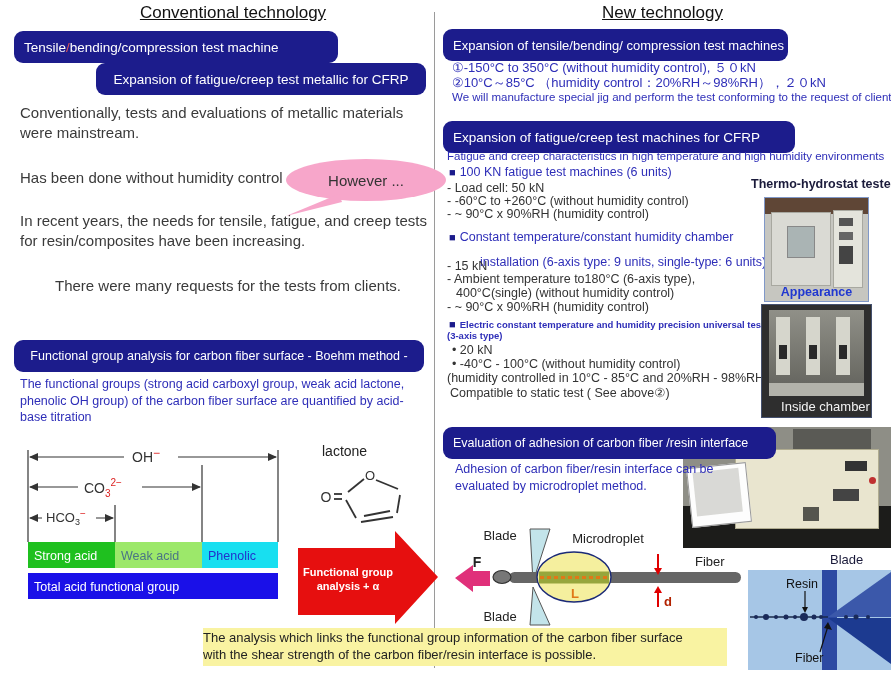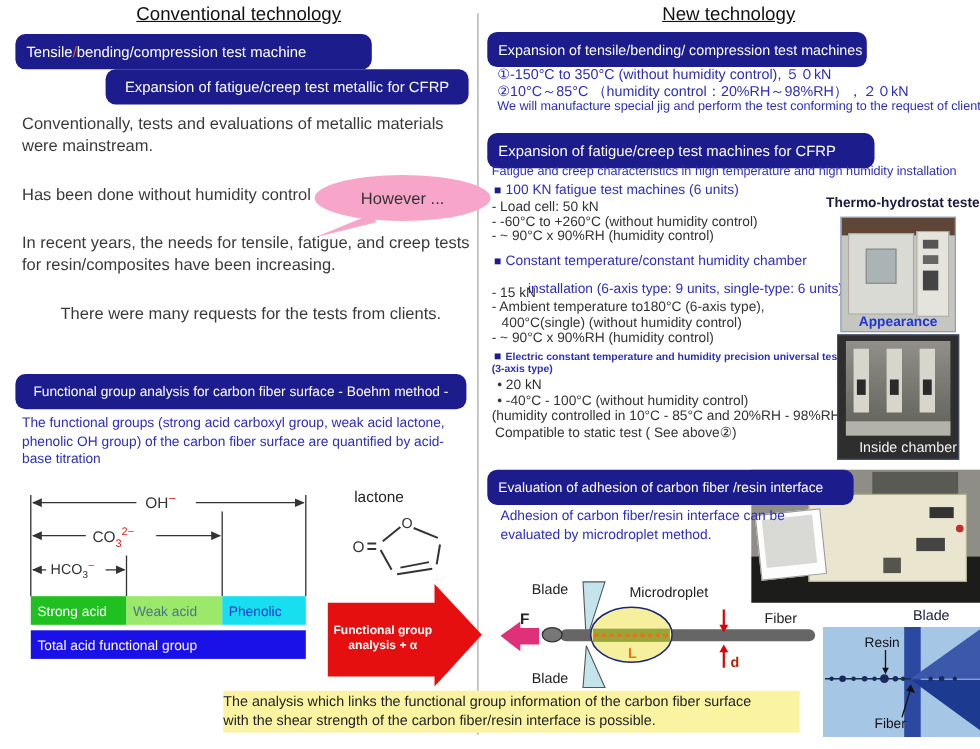--- a/index.html
+++ b/index.html
@@ -44,21 +44,21 @@
   .ph-label { position:absolute; font-size:12.5px; color:#1a1a3a; white-space:nowrap; }
   svg text { font-family:"Liberation Sans", sans-serif; }
 </style>
 </head>
 <body>
 
 <div id="slide">
 
   <div class="divider"></div>
 
-  <div class="title" style="left:0; width:434px;">Conventional technology</div>
+  <div class="title" style="left:0; width:434px;padding-left:16px;">Conventional technology</div>
   <div class="title" style="left:434px; width:457px;">New technology</div>
 
   <div class="navy-box" style="left:14px; top:31px; width:324px; height:26px;">
     <span>Tensile</span>
       <span class="redslash">/</span>
       <span>bending/compression test machine</span>
   </div>
   <div class="navy-box center" style="left:96px; top:63px; width:330px; height:26px;">Expansion of fatigue/creep test metallic for CFRP</div>
 
   <div class="body-text" style="left:20px; top:103px; width:414px;">Conventionally, tests and evaluations of metallic materials were mainstream.</div>
@@ -130,21 +130,21 @@
     <text x="53" y="48" font-size="11" font-weight="bold" fill="#fff" text-anchor="middle">Functional group</text>
     <text x="53" y="62" font-size="11" font-weight="bold" fill="#fff" text-anchor="middle">analysis + α</text>
   </svg>
 
   <div class="navy-box" style="left:443px; top:29px; width:345px; height:25px; font-size:13px;">Expansion of tensile/bending/ compression test machines</div>
   <div class="spec" style="top:59px;">①-150°C to 350°C (without humidity control), ５０kN</div>
   <div class="spec" style="top:74px;">②10°C～85°C （humidity control：20%RH～98%RH），２０kN</div>
   <div class="spec" style="top:91px; font-size:11.5px;">We will manufacture special jig and perform the test conforming to the request of client.</div>
 
   <div class="navy-box" style="left:443px; top:121px; width:352px; height:25px;">Expansion of fatigue/creep test machines for CFRP</div>
-  <div class="rline hdr" style="left:447px; top:150px; font-size:11.5px;">Fatigue and creep characteristics in high temperature and high humidity installation</div>
+  <div class="rline hdr" style="left:447px; top:150px; font-size:11.5px;">Fatigue and creep characteristics in high temperature and high humidity environments</div>
 
   <div class="rline hdr" style="left:449px; top:165px;"><span class="sq">■</span><span>100 KN fatigue test machines (6 units)</span></div>
   <div class="rline" style="left:447px; top:181px;">- Load cell: 50 kN</div>
   <div class="rline" style="left:447px; top:194px;">- -60°C to +260°C (without humidity control)</div>
   <div class="rline" style="left:447px; top:207px;">- ~ 90°C x 90%RH (humidity control)</div>
   <div class="rline hdr" style="left:449px; top:230px;"><span class="sq">■</span><span>Constant temperature/constant humidity chamber</span></div>
   <div class="rline hdr" style="left:480px; top:244px;margin-top:11px;">installation (6-axis type: 9 units, single-type: 6 units)</div>
   <div class="rline" style="left:447px; top:259px;">- 15 kN</div>
   <div class="rline" style="left:447px; top:272px;">- Ambient temperature to180°C (6-axis type),</div>
   <div class="rline" style="left:456px; top:286px;">400°C(single) (without humidity control)</div>

